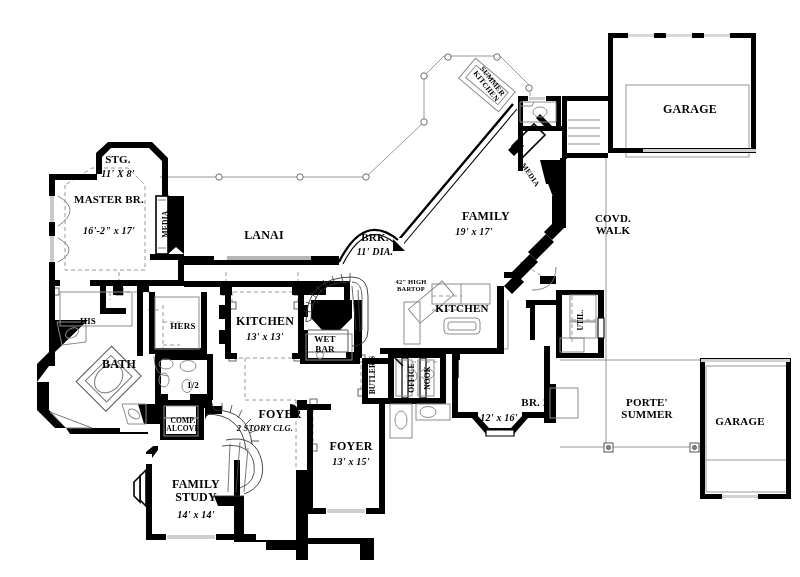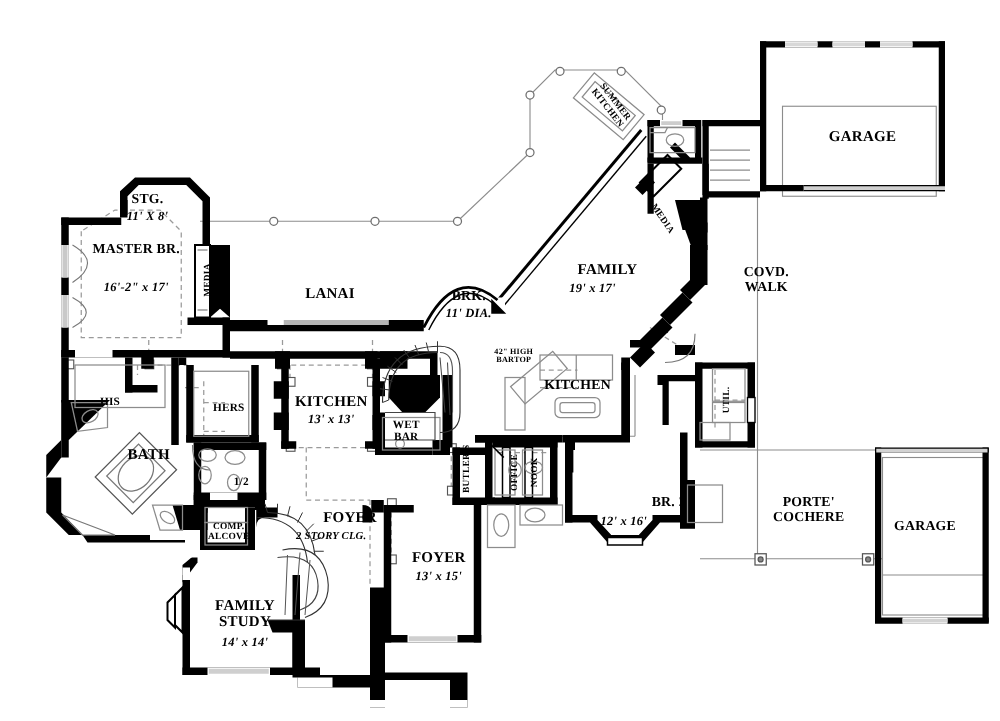--- a/index.html
+++ b/index.html
@@ -608,18 +608,18 @@
     <div class="rlabel rdim" style="left:351px; top:462px;">13' x 15'</div>
 
     <div class="rlabel rname big" style="left:196px; top:491px;">FAMILY
 STUDY</div>
     <div class="rlabel rdim" style="left:196px; top:515px;">14' x 14'</div>
 
     <div class="rlabel rname" style="left:499px; top:403px;margin-left:36px;">BR. 2</div>
     <div class="rlabel rdim" style="left:499px; top:418px;">12' x 16'</div>
 
     <div class="rlabel rname" style="left:647px; top:409px;">PORTE'
-COCHERE</div>
+SUMMER</div>
 
     <div class="rlabel rname" style="left:740px; top:422px;">GARAGE</div>
 
   </div>
 </div>
 
 </body></html>

